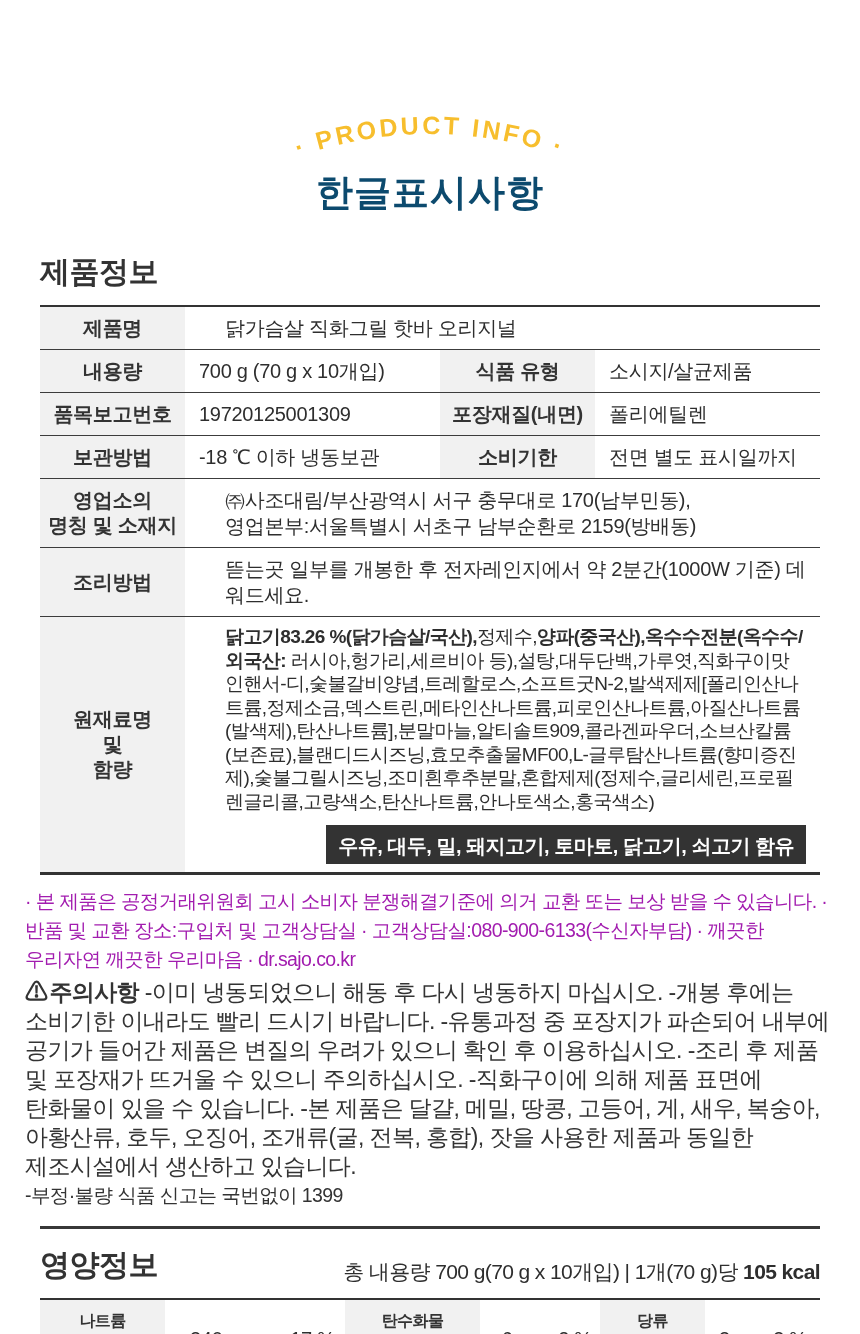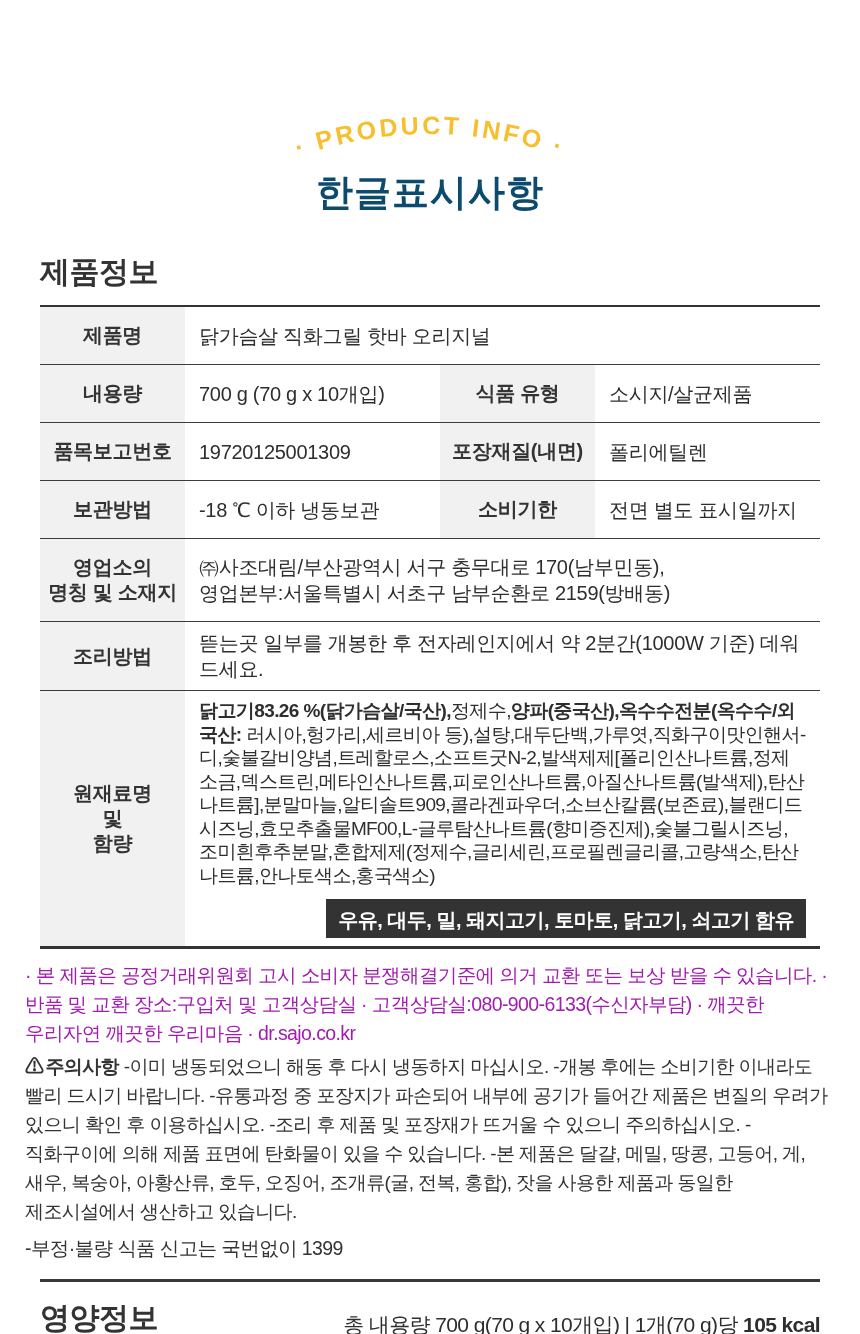--- a/index.html
+++ b/index.html
@@ -22,39 +22,39 @@
   
   .section-product { margin:34px 40px 0; }
   .section-title { font-size:30px; font-weight:700; color:#333; margin-bottom:12px; letter-spacing:-0.5px; }
 
   .ptable { border-top:2.5px solid #333; border-bottom:3px solid #333; }
   .prow { display:grid; grid-template-columns:145px 255px 155px 225px; }
   .prow + .prow { border-top:1.5px solid #3c3c3c; }
   .plabel {
     background:#f1f1f1; font-weight:700; font-size:20px; color:#333;
     display:flex; flex-direction:column; align-items:center; justify-content:center;
-    text-align:center; padding:16px 4px; line-height:1.25;
+    text-align:center; padding:8px 4px; line-height:1.25;
   }
   .pvalue {
     font-size:20px; display:flex; flex-direction:column; justify-content:center;
     padding:8px 14px; line-height:1.3;
   }
-  .prow.span .pvalue { grid-column:2 / 5; }
+  .prow.span .pvalue { grid-column:2 / 5;margin-left:26px; }
   .pvalue .vline { display:block; }
 
   .ingredients-text { font-size:19px; line-height:23.5px; letter-spacing:-0.6px; word-break:break-all; }
   .allergen-wrap { display:flex; justify-content:flex-end; margin-top:12px; }
   .allergen-badge {
     background:#333; color:#fff; font-weight:700; font-size:20px;
     padding:8px 12px 5px; letter-spacing:-0.5px; white-space:nowrap;
   }
 
   
   .notice { margin:12px 25px 0; font-size:19.5px; line-height:29px; color:#a21caf; letter-spacing:-0.6px; word-break:keep-all; }
-  .caution { margin:4px 25px 8px; font-size:19px; line-height:29px; color:#333; letter-spacing:-0.6px; word-break:keep-all; }
+  .caution { margin:4px 25px 0; font-size:23px; line-height:29px; color:#333; letter-spacing:-0.6px; word-break:keep-all; }
   .caution .warn-icon { font-weight:700; margin-right:2px; }
   .caution .caution-title { font-weight:700; }
   .report-line { margin:0 25px; font-size:19.5px; line-height:29px; color:#333; letter-spacing:-0.6px; }
 
   
   .nutrition-section { margin:16px 40px 0; border-top:3px solid #383838; }
   .nheader { display:flex; justify-content:space-between; align-items:flex-end; padding:16px 0 12px; }
   .ntotal { font-size:21px; color:#2e2e2e; letter-spacing:-0.6px; }
   .ntotal .kcal-bold { font-weight:700; }
   .ntable { border-top:2px solid #333; border-bottom:3px solid #333; }

